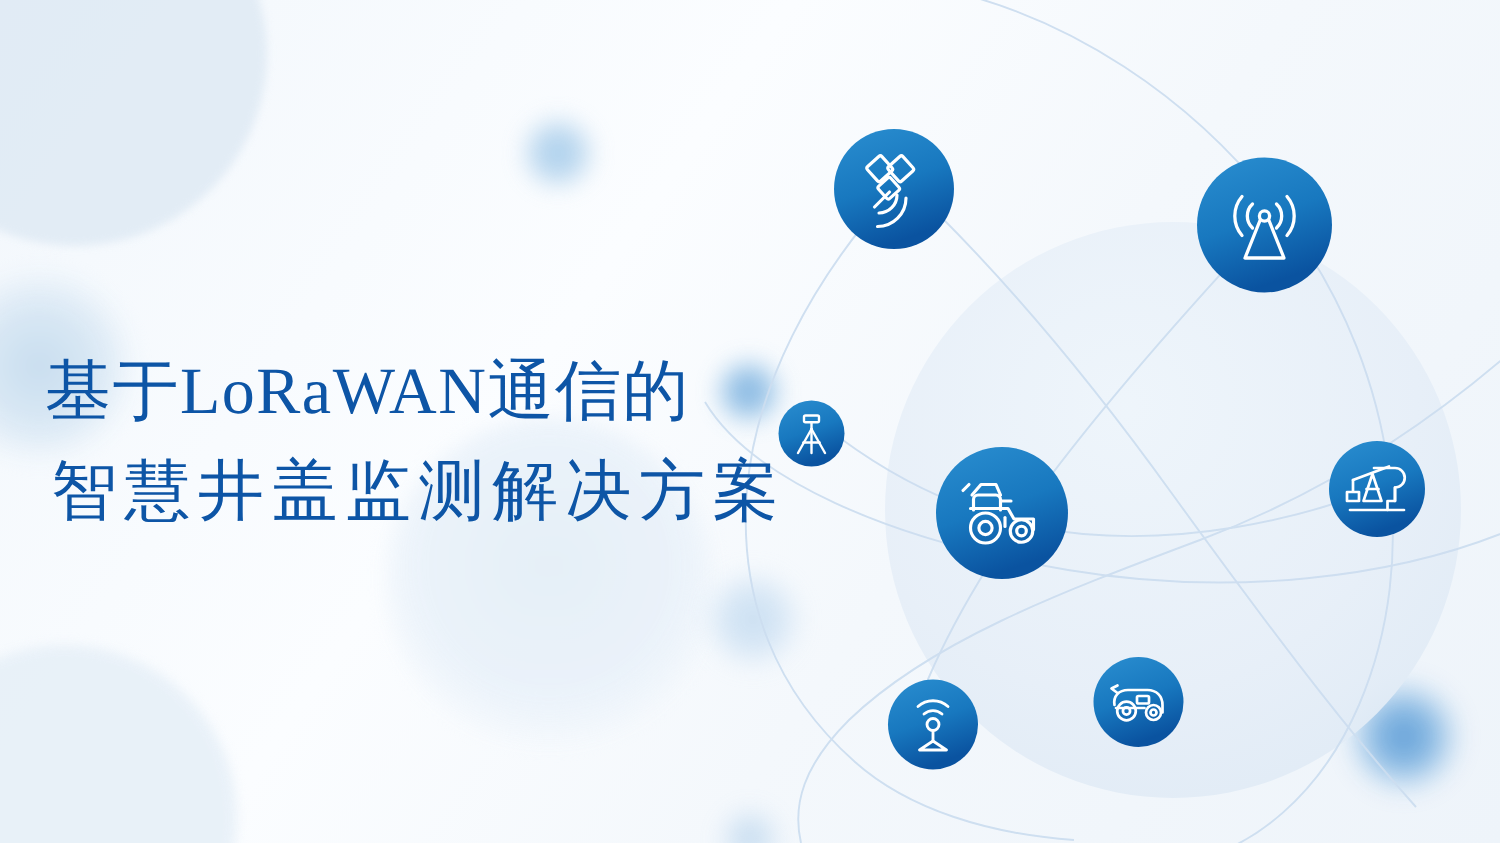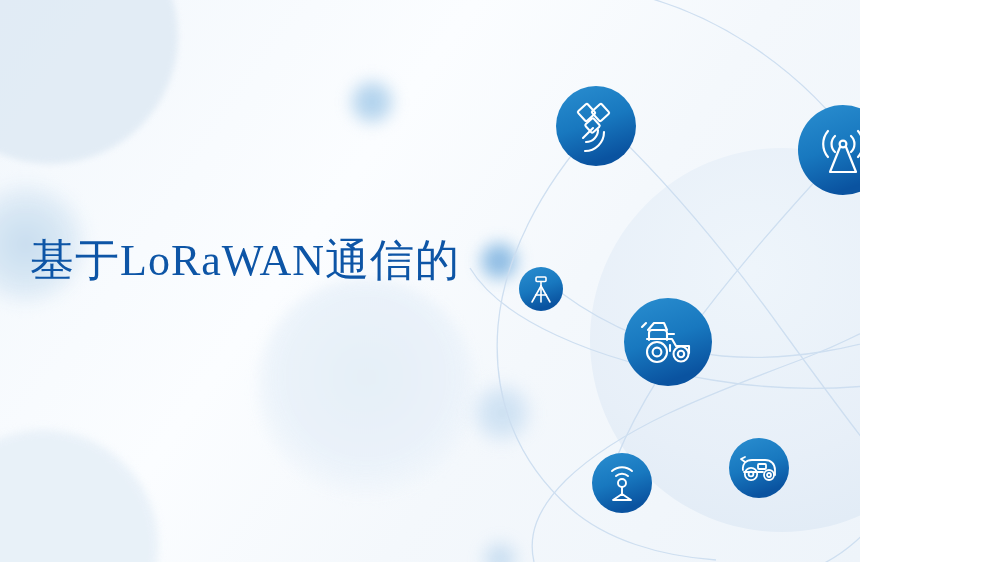--- a/index.html
+++ b/index.html
@@ -3,21 +3,21 @@
 <meta charset="utf-8">
 <title>LoRaWAN Cover Slide</title>
 <style>
   html, body {
     margin: 0;
     padding: 0;
     background: #ffffff;
   }
   #slide {
     position: relative;
-    width: 860px;
+    width: 1000px;
     height: 562px;
     overflow: hidden;
     background: linear-gradient(125deg, #f2f7fc 0%, #fbfdff 38%, #f4f8fc 62%, #eef4fa 100%);
     font-family: "Liberation Sans", "DejaVu Sans", sans-serif;
   }
 
   
   .blob {
     position: absolute;
     border-radius: 50%;
@@ -229,15 +229,16 @@
         <path d="M -16 2 C -17 -4 -13 -8 -7 -8 L 6 -8 C 12 -8 16 -4 16 2 L 16 7"></path>
         <path d="M -15 4 L -1 4 L 4 4"></path>
         <path d="M -14 -6 L -18 -9 L -14 -11"></path>
         <rect x="-1" y="-4" width="8" height="5" rx="1"></rect>
       </g>
     </g>
   </svg>
 
   <div id="title-block">
     <div class="title-line first">基于LoRaWAN通信的</div>
+    <div class="title-line second">智慧井盖监测解决方案</div>
   </div>
 
 </div>
 
 </body></html>

